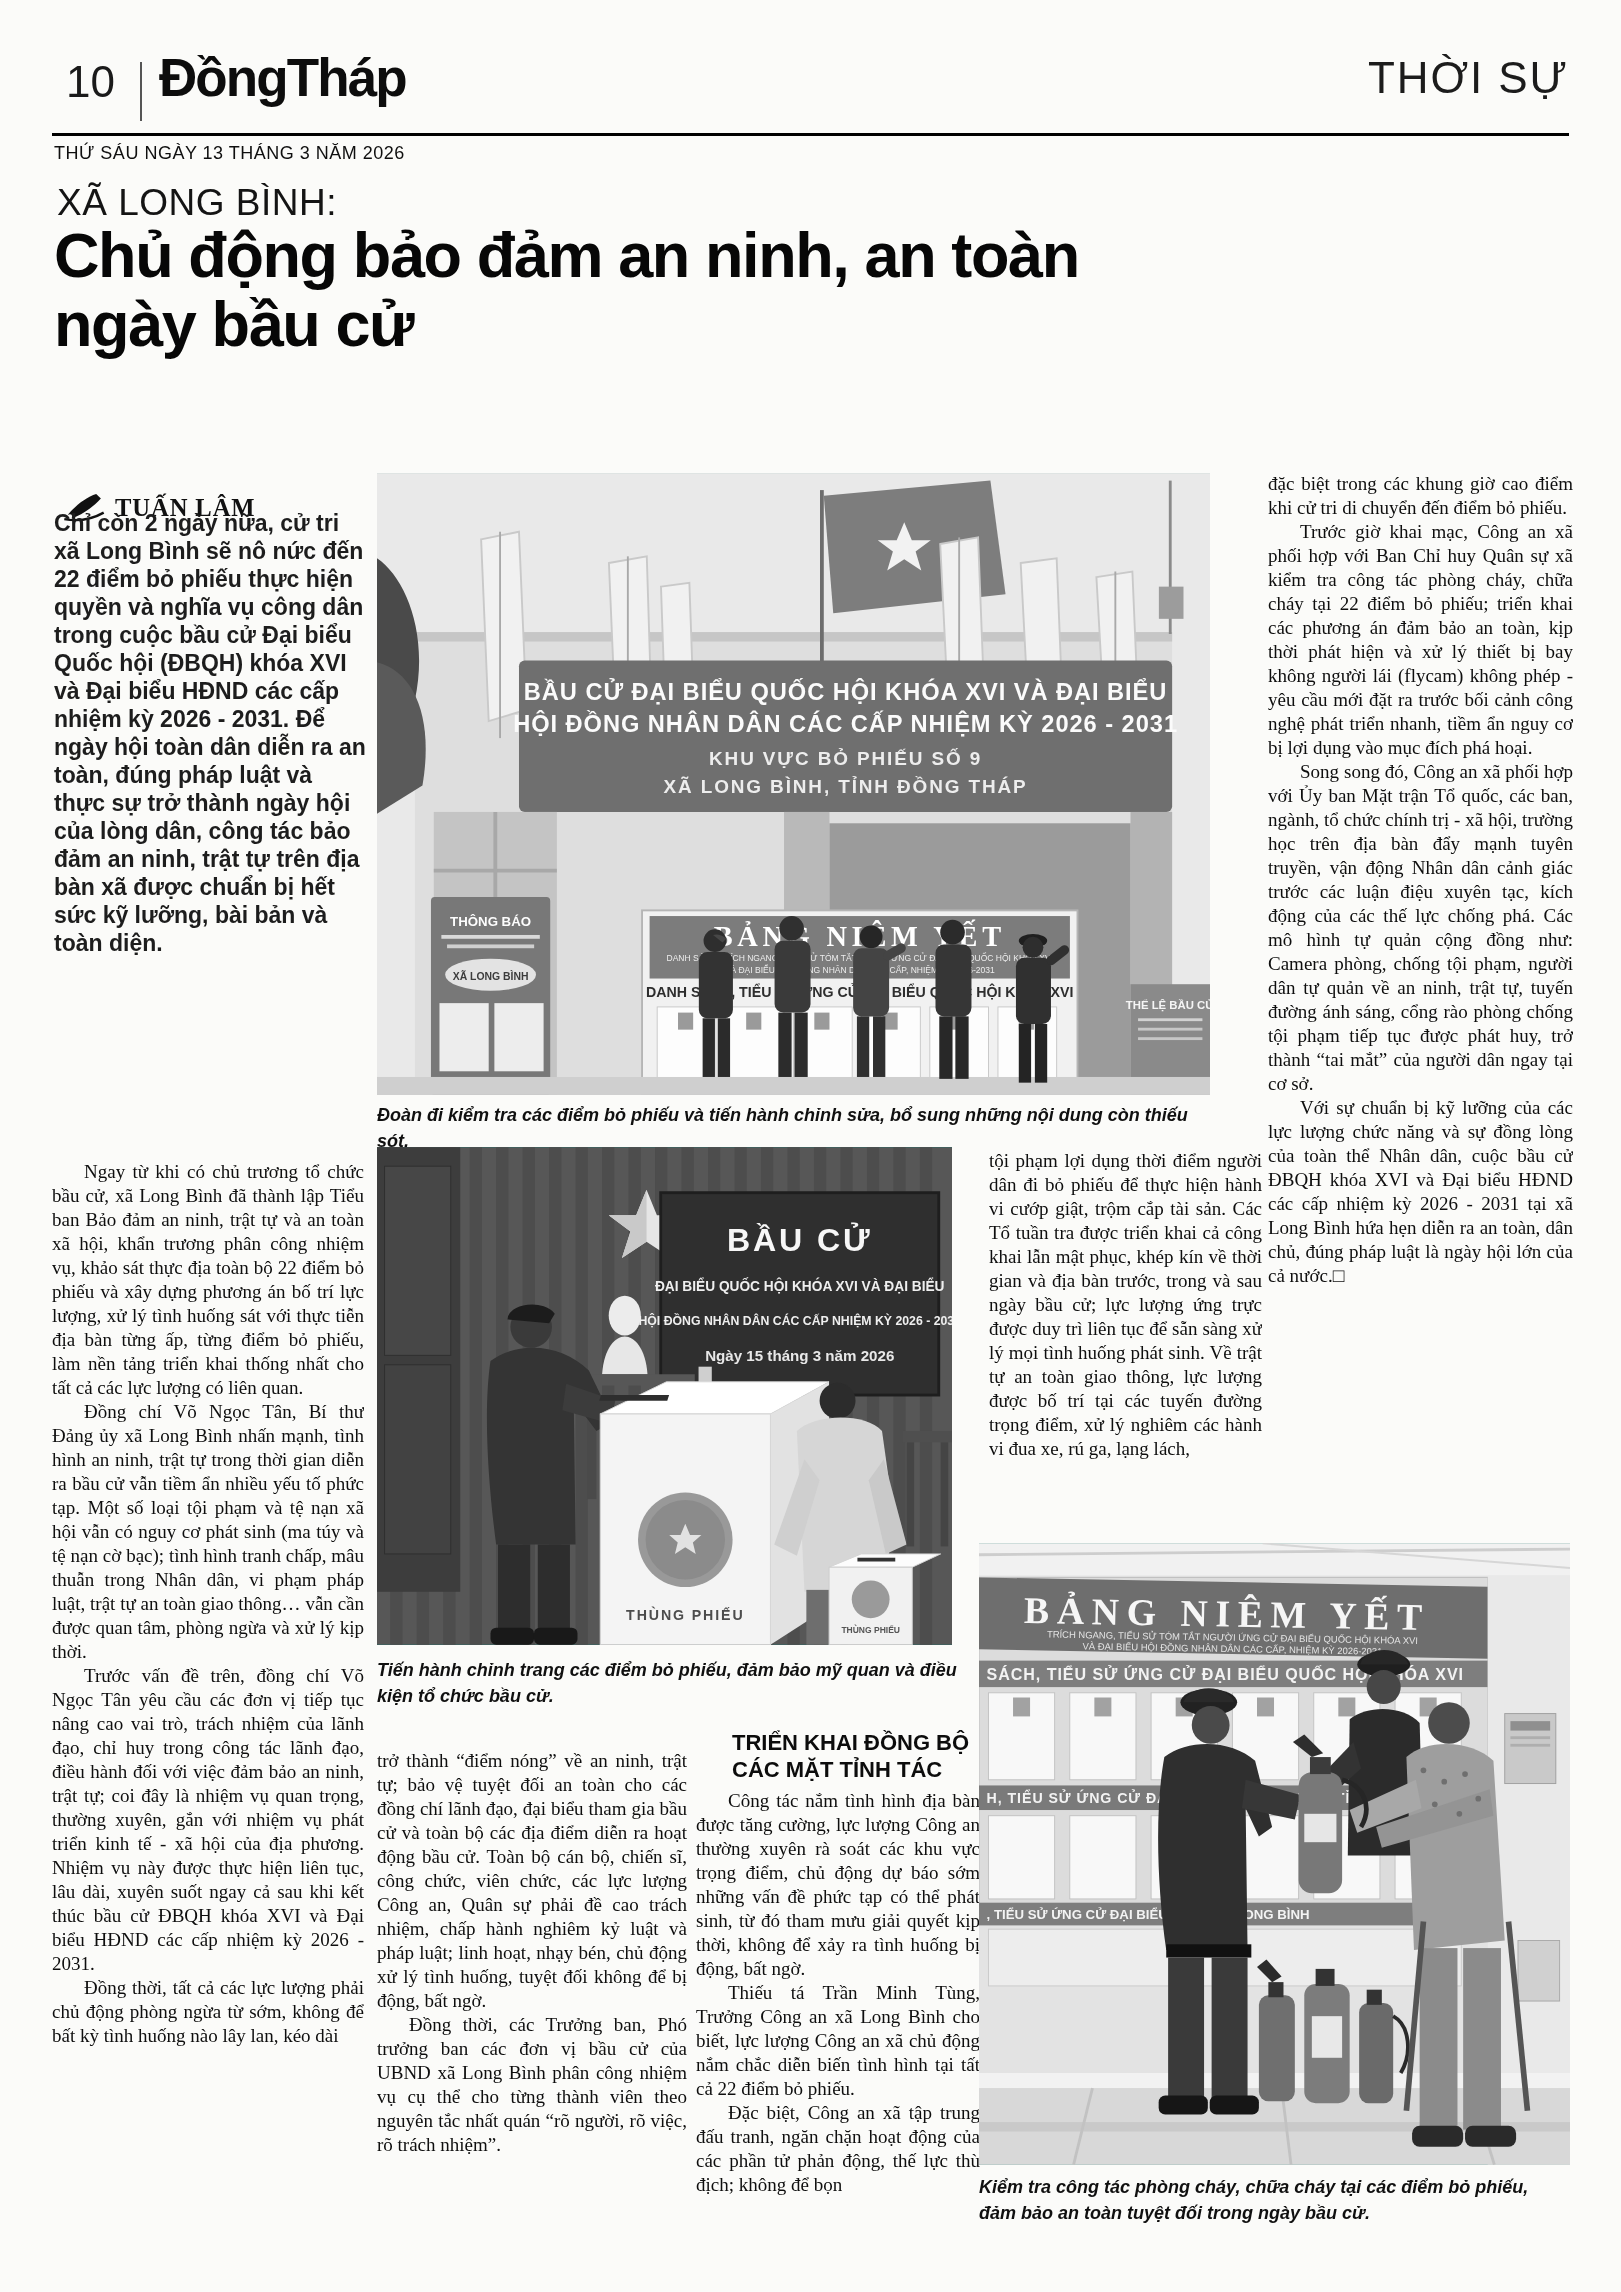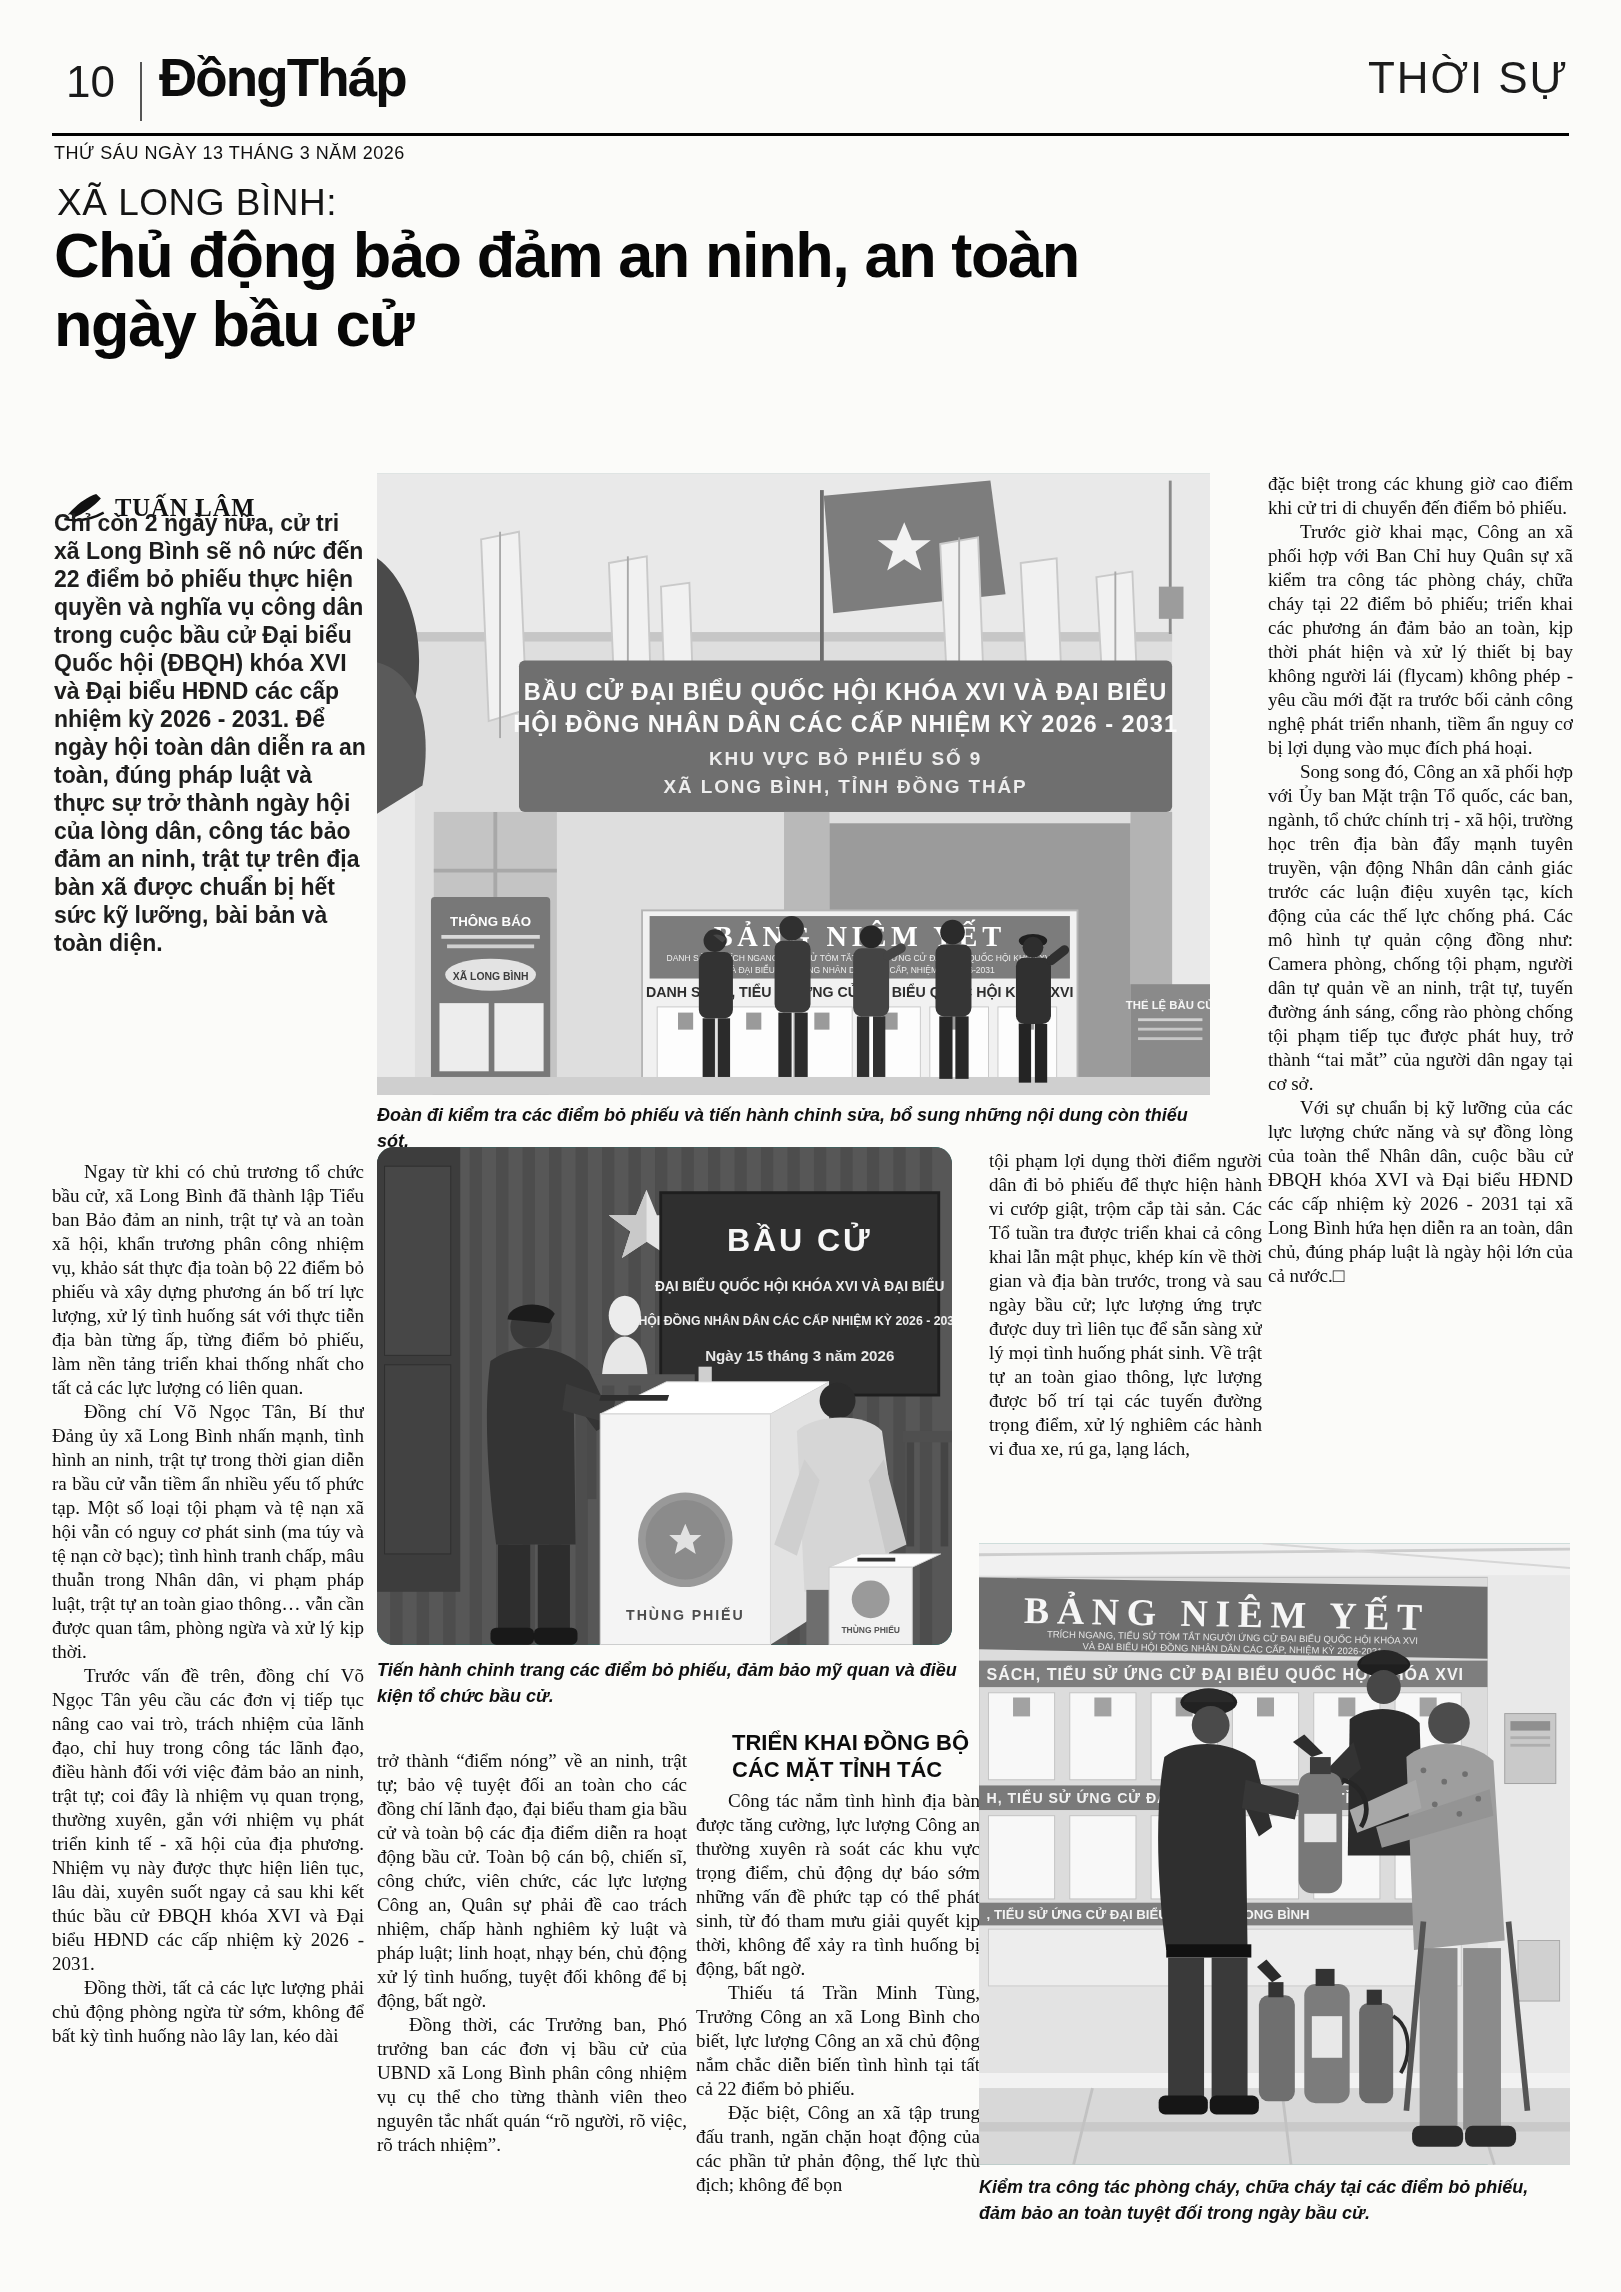--- a/index.html
+++ b/index.html
@@ -39,21 +39,21 @@
   .bodycol p.noindent{text-indent:0;}
   .col1{left:52px;top:1160px;width:312px;height:1132px;}
   .col2{left:377px;top:1730px;width:310px;height:562px;margin-top:19px;}
   .col3{left:696px;top:1730px;width:284px;height:562px;}
   .col4{left:989px;top:1149px;width:273px;height:380px;}
   .col5{left:1268px;top:472px;width:305px;height:1069px;}
 
   
   .photo{background:#0f766e;overflow:hidden;}
   .ph1{left:377px;top:473px;width:833px;height:622px;}
-  .ph2{left:377px;top:1147px;width:575px;height:498px;border-radius:17px;}
+  .ph2{left:377px;top:1147px;width:575px;height:498px;}
   .ph3{left:979px;top:1543px;width:591px;height:622px;}
   .caption{font-family:"Liberation Sans",sans-serif;font-weight:bold;font-style:italic;
            font-size:18px;line-height:25.6px;color:#101010;}
   .cap1{left:377px;top:1103px;width:833px;}
   .cap2{left:377px;top:1658px;width:591px;}
   .cap3{left:979px;top:2175px;width:591px;}
 
   svg{display:block;}
   svg text{font-family:"Liberation Sans",sans-serif;}
   .serifT{font-family:"Liberation Serif",serif;}

